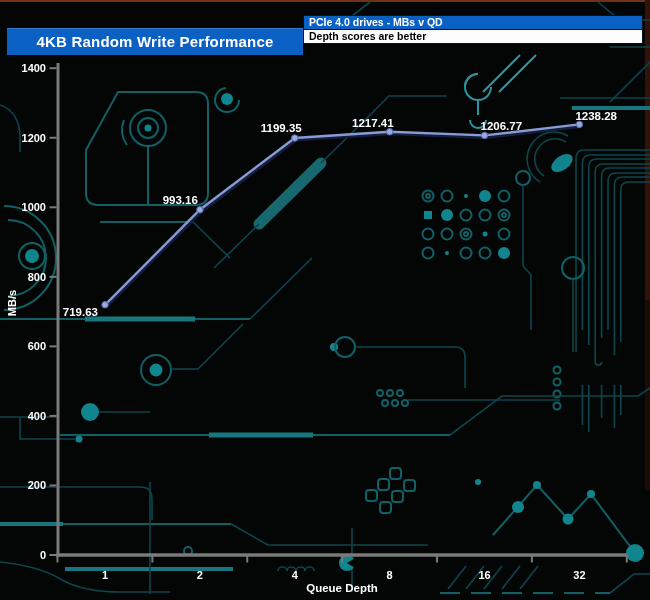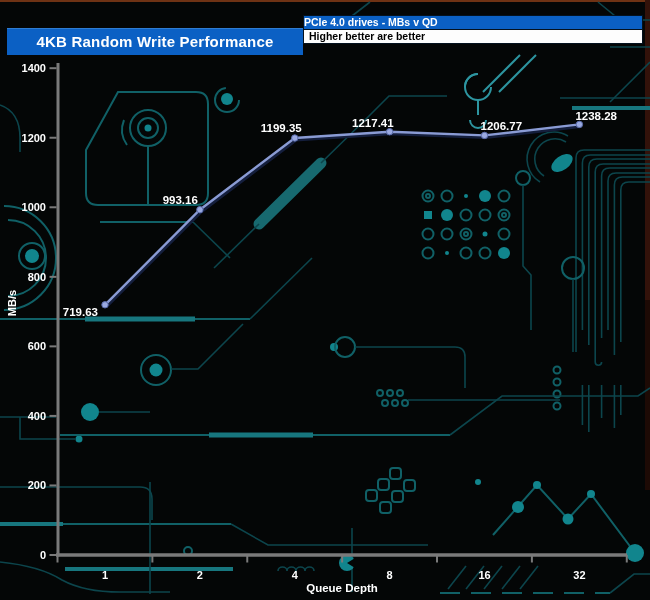--- a/index.html
+++ b/index.html
@@ -11,21 +11,21 @@
   .t2{stroke:#106066;fill:none;stroke-width:2;}
   .tl{stroke:#2d95a0;fill:none;stroke-width:2;}
   .tb{stroke:#17767e;fill:none;}
   .f3{fill:#11858d;stroke:none;}
   
   .title-bar{position:absolute;left:7px;top:13px;width:296px;height:27px;background:#0b60c4;
              border-top:1px solid #2f7cd2;box-sizing:border-box;text-align:center;margin-top:15px;}
   .title-bar span{color:#fff;font-weight:bold;font-size:15px;line-height:26px;letter-spacing:.2px;}
   .sub-box{position:absolute;left:303px;top:15px;width:340px;}
   .sub-line1{height:13px;background:#0b60c4;border:1px solid #04121f;border-bottom:none;
-             color:#fff;font-weight:bold;font-size:10.5px;line-height:13px;}
+             color:#fff;font-weight:bold;font-size:10.5px;line-height:13px;padding-left:5px;}
   .sub-line2{height:13px;background:#fdfdfd;border:1px solid #04121f;
              color:#000;font-weight:bold;font-size:10.5px;line-height:13px;padding-left:5px;}
   .chart-text{font-weight:bold;fill:#ffffff;}
 </style>
 </head>
 <body>
 
 <div class="frame">
 
   <svg width="650" height="600" viewBox="0 0 650 600">
@@ -237,15 +237,15 @@
       <text x="393.64" y="126.68915142857139" text-anchor="end" font-size="11.5" class="chart-text">1217.41</text>
       <text x="480.52" y="130.38883142857145" text-anchor="start" font-size="11.5" class="chart-text">1206.77</text>
       <text x="575.4" y="120.43235428571427" text-anchor="start" font-size="11.5" class="chart-text">1238.28</text>
     </svg>
 
   <div class="title-bar">
     <span>4KB Random Write Performance</span>
   </div>
   <div class="sub-box">
     <div class="sub-line1">PCIe 4.0 drives - MBs v QD</div>
-    <div class="sub-line2">Higher better are better</div>
+    <div class="sub-line2">Depth scores are better</div>
   </div>
 </div>
 
 </body></html>

